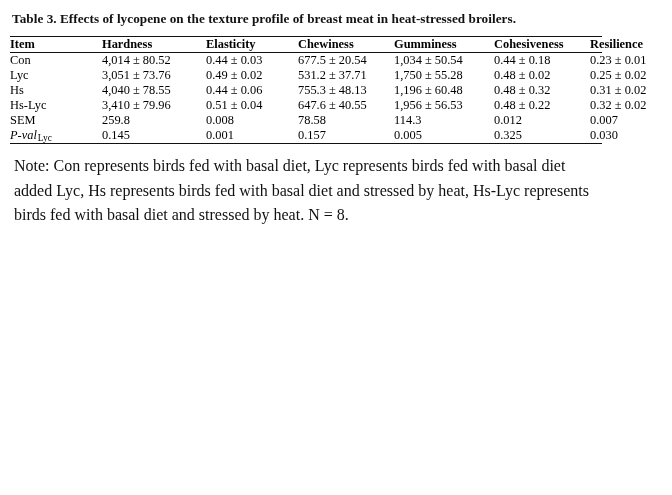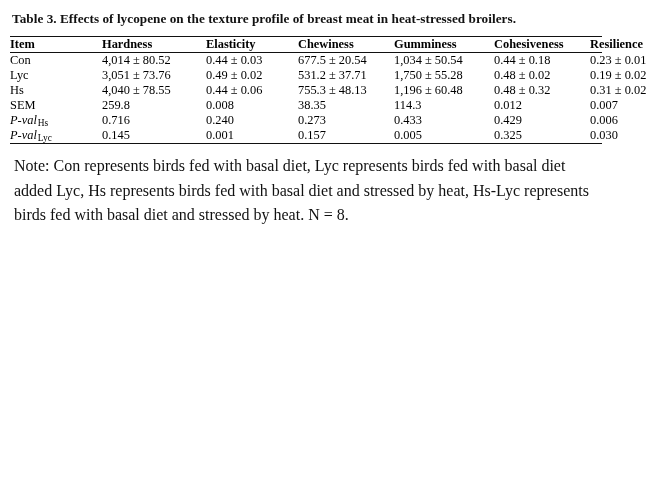--- a/index.html
+++ b/index.html
@@ -141,48 +141,48 @@
         <td>0.44 ± 0.18</td>
         <td>0.23 ± 0.01</td>
       </tr>
       <tr class="brow">
         <td class="item-cell">Lyc</td>
         <td>3,051 ± 73.76</td>
         <td>0.49 ± 0.02</td>
         <td>531.2 ± 37.71</td>
         <td>1,750 ± 55.28</td>
         <td>0.48 ± 0.02</td>
-        <td>0.19 ± 0.02</td>
+        <td>0.25 ± 0.02</td>
       </tr>
       <tr class="brow">
         <td class="item-cell">Hs</td>
         <td>4,040 ± 78.55</td>
         <td>0.44 ± 0.06</td>
         <td>755.3 ± 48.13</td>
         <td>1,196 ± 60.48</td>
         <td>0.48 ± 0.32</td>
         <td>0.31 ± 0.02</td>
       </tr>
       <tr class="brow">
+        <td class="item-cell">Hs-Lyc</td>
+        <td>3,410 ± 79.96</td>
+        <td>0.51 ± 0.04</td>
+        <td>647.6 ± 40.55</td>
+        <td>1,956 ± 56.53</td>
+        <td>0.48 ± 0.22</td>
+        <td>0.32 ± 0.02</td>
+      </tr>
+      <tr class="brow">
         <td class="item-cell">SEM</td>
         <td>259.8</td>
         <td>0.008</td>
-        <td>38.35</td>
+        <td>78.58</td>
         <td>114.3</td>
         <td>0.012</td>
         <td>0.007</td>
-      </tr>
-      <tr class="brow">
-        <td class="item-cell"><span class="pval-main">P-val</span><span class="pval-sub">Hs</span></td>
-        <td>0.716</td>
-        <td>0.240</td>
-        <td>0.273</td>
-        <td>0.433</td>
-        <td>0.429</td>
-        <td>0.006</td>
       </tr>
       <tr class="brow">
         <td class="item-cell"><span class="pval-main">P-val</span><span class="pval-sub">Lyc</span></td>
         <td>0.145</td>
         <td>0.001</td>
         <td>0.157</td>
         <td>0.005</td>
         <td>0.325</td>
         <td>0.030</td>
       </tr>

